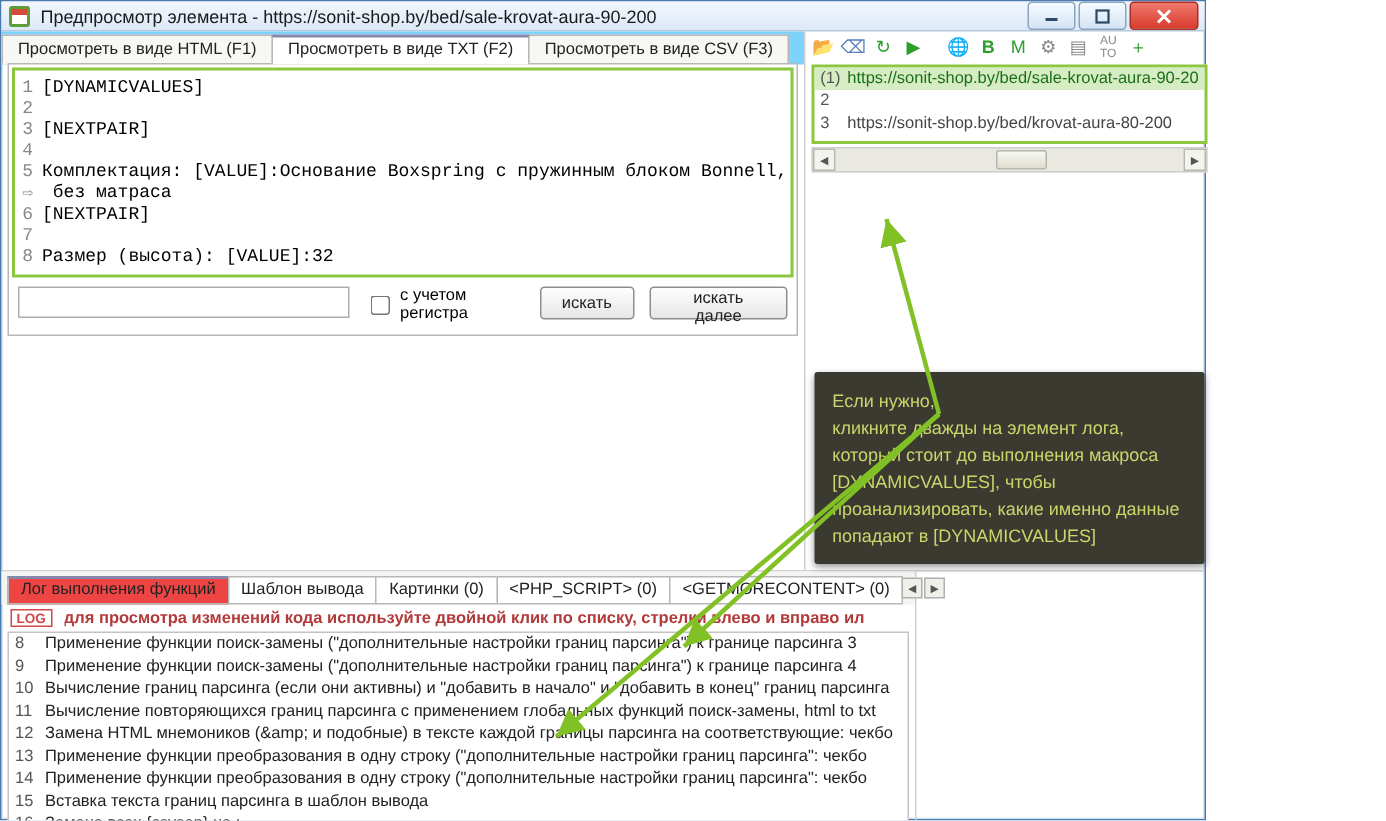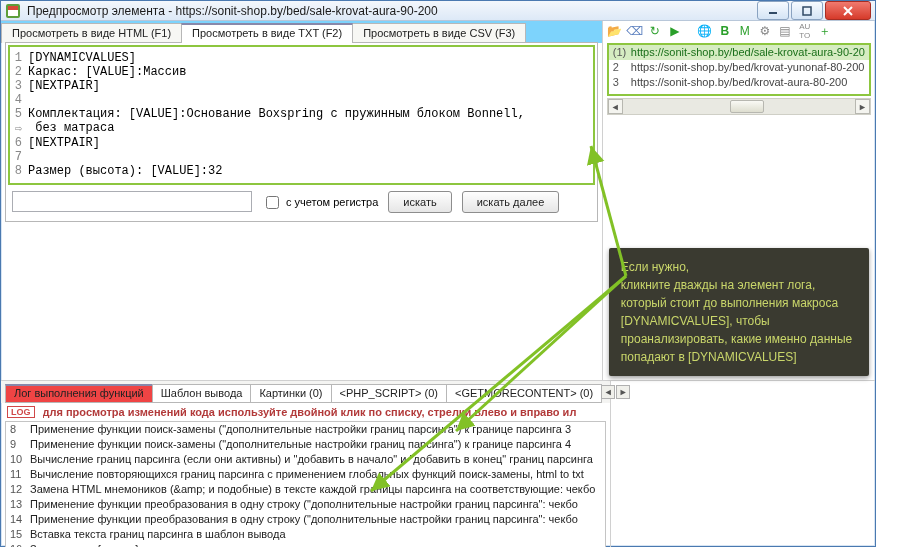--- a/index.html
+++ b/index.html
@@ -1,17 +1,17 @@
 <!DOCTYPE html>
 <html><head>
 <meta charset="utf-8">
 <style>
   * { box-sizing: border-box; }
   html, body { margin:0; padding:0; font-family: Tahoma, Verdana, sans-serif; font-size:11px; background:#fff; }
-  .window { width:876px; height:547px; border:1px solid #4a79b0; background:#fff; position:relative; display:flex; flex-direction:column; box-shadow: inset 0 0 0 1px #d6e4f3; }
+  .window { width:804px; height:547px; border:1px solid #4a79b0; background:#fff; position:relative; display:flex; flex-direction:column; box-shadow: inset 0 0 0 1px #d6e4f3; }
   .titlebar { height:28px; background:linear-gradient(#f3f7fc,#dde9f7); display:flex; align-items:center; padding:0 4px; border-bottom:1px solid #b8c7d9; }
   .titlebar .icon { width:16px; height:16px; margin-right:6px; }
   .title-text { flex:1; color:#1a1a1a; font-size:12px; }
   .win-controls { display:flex; gap:2px; }
   .win-btn { width:32px; height:19px; border:1px solid #8aa3c1; border-radius:3px; background:linear-gradient(#f7fbff,#d4e4f5); display:flex; align-items:center; justify-content:center; font-size:11px; color:#304a66; }
   .win-btn.close { width:46px; background:linear-gradient(#f07a6f,#d63a2a); border-color:#a82d23; color:#fff;}
   .win-btn.close svg path{stroke:#fff;}
   .topzone { display:flex; border-bottom:1px solid #d0d0d0; }
   .left-pane { width:610px; display:flex; flex-direction:column; }
   .right-pane { flex:1; display:flex; flex-direction:column; border-left:1px solid #d0d0d0; }
@@ -110,21 +110,20 @@
         <div class="tab">Просмотреть в виде CSV (F3)</div>
       </div>
       <div class="tab-body">
         <div class="code-box">
           <div class="code-line">
               <span class="gutter">1</span>
               <span class="code">[DYNAMICVALUES]</span>
             </div>
           <div class="code-line">
               <span class="gutter">2</span>
-              <span class="code">Каркас: [VALUE]:Массив</span>
             </div>
           <div class="code-line">
               <span class="gutter">3</span>
               <span class="code">[NEXTPAIR]</span>
             </div>
           <div class="code-line">
               <span class="gutter">4</span>
               <span class="code"></span>
             </div>
           <div class="code-line">
@@ -177,21 +176,20 @@
         <span class="tool-icon" style="color:#888;font-size:8px;">AU<br>TO</span>
         <span class="tool-icon" style="color:#2a9f2a;">＋</span>
       </div>
       <div class="url-list">
         <div class="url-row sel">
           <span class="url-num">(1)</span>
           <span class="url-text">https://sonit-shop.by/bed/sale-krovat-aura-90-20</span>
         </div>
         <div class="url-row">
           <span class="url-num">2</span>
-          <span class="url-text">https://sonit-shop.by/bed/krovat-yunonaf-80-200</span>
         </div>
         <div class="url-row">
           <span class="url-num">3</span>
           <span class="url-text">https://sonit-shop.by/bed/krovat-aura-80-200</span>
         </div>
       </div>
       <div class="hscroll">
         <div class="arrow">◄</div>
         <div class="track">
             <div class="thumb"></div>

